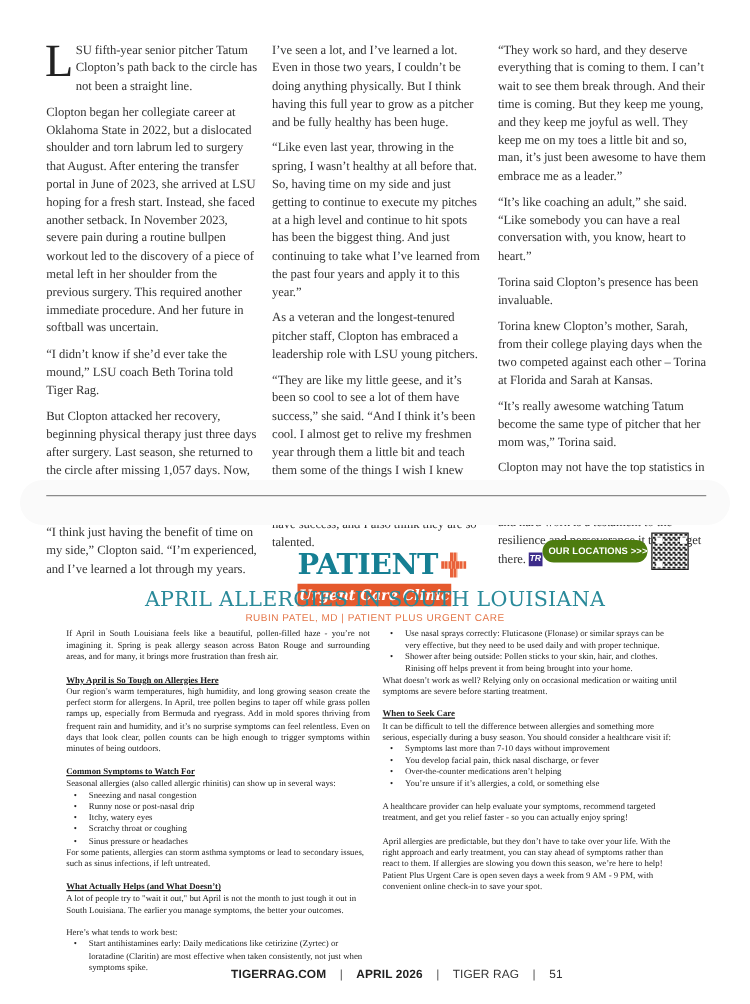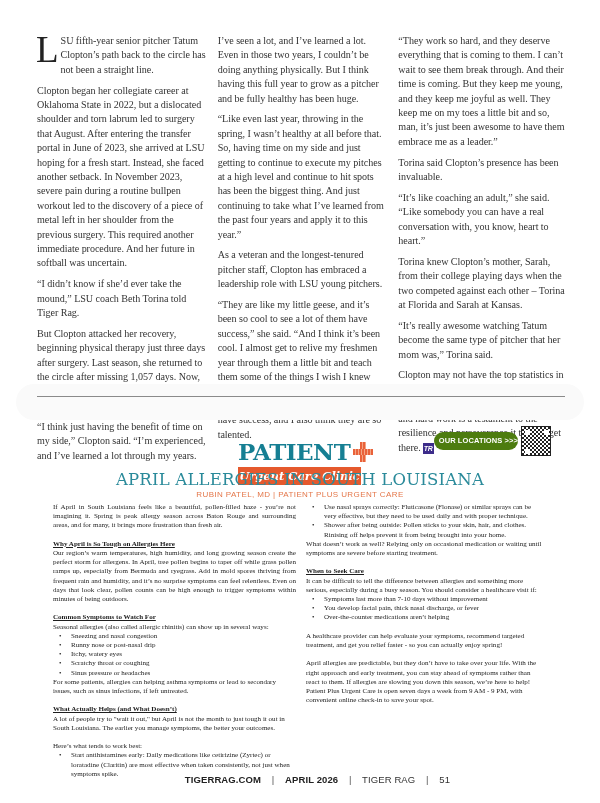--- a/index.html
+++ b/index.html
@@ -66,22 +66,22 @@
     <p>“I think just having the benefit of time on my side,” Clopton said. “I’m experienced, and I’ve learned a lot through my years.</p>
   </div>
   <div class="col">
     <p>I’ve seen a lot, and I’ve learned a lot. Even in those two years, I couldn’t be doing anything physically. But I think having this full year to grow as a pitcher and be fully healthy has been huge.</p>
     <p>“Like even last year, throwing in the spring, I wasn’t healthy at all before that. So, having time on my side and just getting to continue to execute my pitches at a high level and continue to hit spots has been the biggest thing. And just continuing to take what I’ve learned from the past four years and apply it to this year.”</p>
     <p>As a veteran and the longest-tenured pitcher staff, Clopton has embraced a leadership role with LSU young pitchers.</p>
     <p>“They are like my little geese, and it’s been so cool to see a lot of them have success,” she said. “And I think it’s been cool. I almost get to relive my freshmen year through them a little bit and teach them some of the things I wish I knew going into college. So, it’s been so cool to see them take that and then continue to have success, and I also think they are so talented.</p>
   </div>
   <div class="col">
     <p>“They work so hard, and they deserve everything that is coming to them. I can’t wait to see them break through. And their time is coming. But they keep me young, and they keep me joyful as well. They keep me on my toes a little bit and so, man, it’s just been awesome to have them embrace me as a leader.”</p>
+    <p>“It’s like coaching an adult,” she said. “Like somebody you can have a real conversation with, you know, heart to heart.”</p>
     <p>Torina said Clopton’s presence has been invaluable.</p>
-    <p>“It’s like coaching an adult,” she said. “Like somebody you can have a real conversation with, you know, heart to heart.”</p>
     <p>Torina knew Clopton’s mother, Sarah, from their college playing days when the two competed against each other – Torina at Florida and Sarah at Kansas.</p>
     <p>“It’s really awesome watching Tatum become the same type of pitcher that her mom was,” Torina said.</p>
     <p><span>Clopton may not have the top statistics in the country, but that hardly matters. Her return to the circle after years of patience and hard work is a testament to the resilience and perseverance it took to get there.</span><span class="tr-mark">TR</span></p>
   </div>
 </div>
 
 <div class="shadow-band"></div>
 <div class="rule"></div>
 
 <div class="logo">
@@ -106,21 +106,21 @@
   <div class="gap"></div>
   <h4>Common Symptoms to Watch For</h4>
   <p>Seasonal allergies (also called allergic rhinitis) can show up in several ways:</p>
   <ul>
     <li>Sneezing and nasal congestion</li>
     <li>Runny nose or post-nasal drip</li>
     <li>Itchy, watery eyes</li>
     <li>Scratchy throat or coughing</li>
     <li>Sinus pressure or headaches</li>
   </ul>
-  <p>For some patients, allergies can helping asthma symptoms or lead to secondary issues, such as sinus infections, if left untreated.</p>
+  <p>For some patients, allergies can storm asthma symptoms or lead to secondary issues, such as sinus infections, if left untreated.</p>
   <div class="gap"></div>
   <h4>What Actually Helps (and What Doesn’t)</h4>
   <p>A lot of people try to "wait it out," but April is not the month to just tough it out in South Louisiana. The earlier you manage symptoms, the better your outcomes.</p>
   <div class="gap"></div>
   <p>Here’s what tends to work best:</p>
   <ul>
     <li><b>Start antihistamines early:</b><span> Daily medications like cetirizine (Zyrtec) or loratadine (Claritin) are most effective when taken consistently, not just when symptoms spike.</span></li>
   </ul>
 </div>
 
@@ -130,20 +130,21 @@
     <li><b>Shower after being outside:</b><span> Pollen sticks to your skin, hair, and clothes. Rinising off helps prevent it from being brought into your home.</span></li>
   </ul>
   <p>What doesn’t work as well? Relying only on occasional medication or waiting until symptoms are severe before starting treatment.</p>
   <div class="gap"></div>
   <h4>When to Seek Care</h4>
   <p>It can be difficult to tell the difference between allergies and something more serious, especially during a busy season. You should consider a healthcare visit if:</p>
   <ul>
     <li>Symptoms last more than 7-10 days without improvement</li>
     <li>You develop facial pain, thick nasal discharge, or fever</li>
     <li>Over-the-counter medications aren’t helping</li>
+    <li>You’re unsure if it’s allergies, a cold, or something else</li>
   </ul>
   <div class="gap"></div>
   <p>A healthcare provider can help evaluate your symptoms, recommend targeted treatment, and get you relief faster - so you can actually enjoy spring!</p>
   <div class="gap"></div>
   <p>April allergies are predictable, but they don’t have to take over your life. With the right approach and early treatment, you can stay ahead of symptoms rather than react to them. If allergies are slowing you down this season, we’re here to help! Patient Plus Urgent Care is open seven days a week from 9 AM - 9 PM, with convenient online check-in to save your spot.</p>
 </div>
 
 <div class="footer">
   <span class="strong">TIGERRAG.COM</span>
   <span class="sep">|</span>

